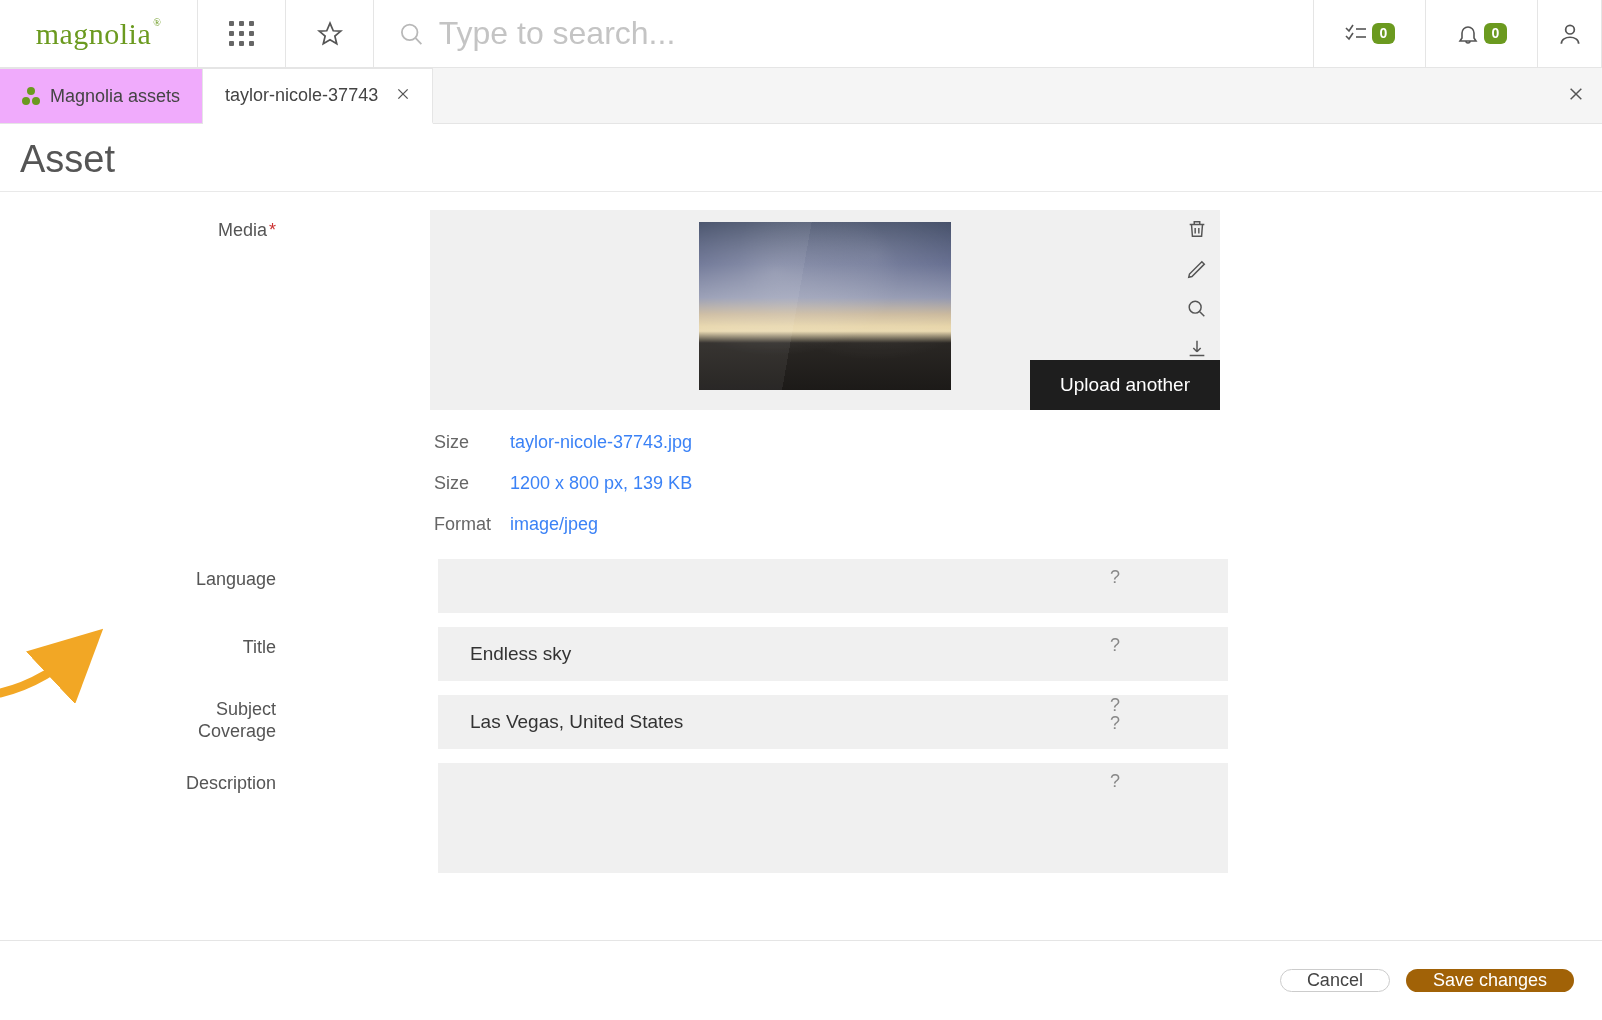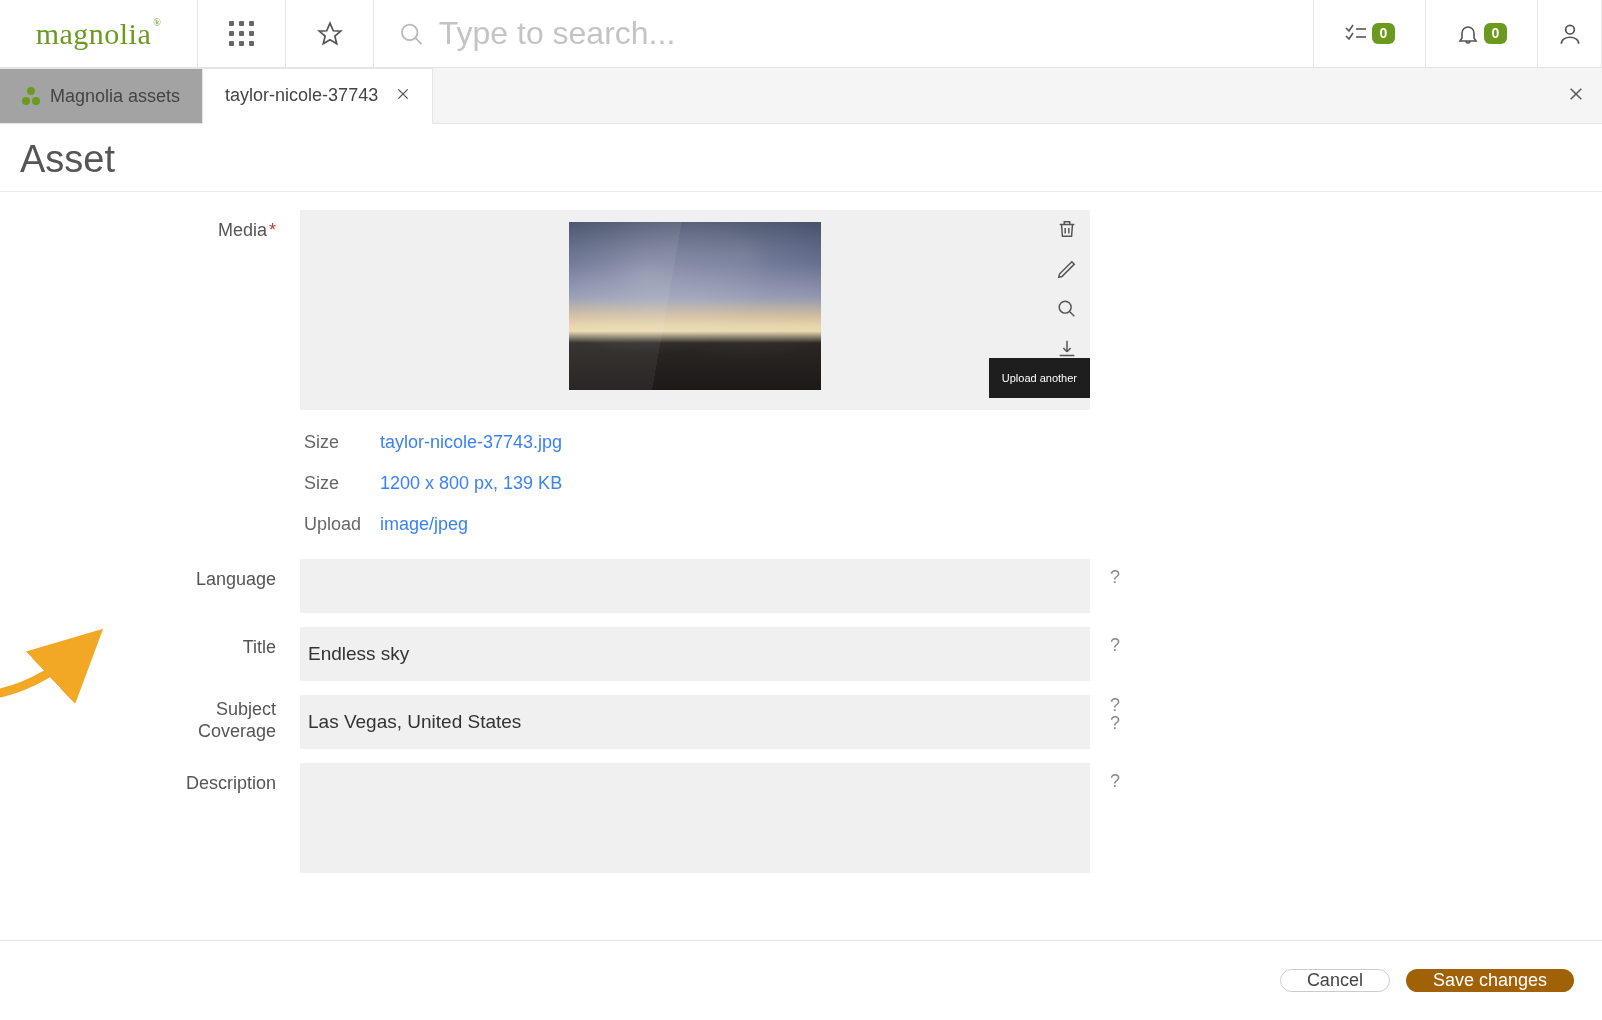--- a/index.html
+++ b/index.html
@@ -23,60 +23,60 @@
   .user-cell { width: 64px; border-right: none; }
   .badge { background: #6b9a1f; color: #fff; border-radius: 6px; font-size: 14px; font-weight: bold; padding: 2px 8px; margin-left: 4px; line-height: 1.2; }
 
   
   .dots { display: grid; grid-template-columns: repeat(3, 5px); grid-template-rows: repeat(3, 5px); gap: 5px; }
   .dots span { width: 5px; height: 5px; background: #666; border-radius: 1px; }
 
   
   .tabsbar { height: 56px; background: #f5f5f5; border-bottom: 1px solid #e5e5e5; display: flex; align-items: stretch; position: relative; }
   .tab { display: flex; align-items: center; gap: 10px; padding: 0 22px; font-size: 18px; color: #444; border-right: 1px solid #e5e5e5; border-top: 1px solid #e5e5e5; cursor: pointer; position: relative; }
-  .tab.parent { background: #a3a3a3; text-align: right; }
+  .tab.parent { background: #f0abfc; text-align: right; }
   .tab.active { background: #fff; border-bottom: 2px solid #fff; margin-bottom: -1px; font-weight: 500; }
   .tab .close { margin-left: 8px; cursor: pointer; }
   .tabsbar .close-all { position: absolute; right: 18px; top: 50%; transform: translateY(-50%); cursor: pointer; color: #555; }
 
   .parent-icon { width: 18px; height: 18px; position: relative; }
   .parent-icon .c { position: absolute; width: 8px; height: 8px; border-radius: 50%; background: #6b9a1f; }
   .parent-icon .c1 { top: 0; left: 5px; }
   .parent-icon .c2 { bottom: 0; left: 0; }
   .parent-icon .c3 { bottom: 0; right: 0; }
 
   
   .page { padding: 14px 20px 0 20px; height: calc(100% - 88px - 56px - 80px); overflow: auto; }
   .page-title { font-size: 38px; font-weight: 300; color: #555; margin-bottom: 10px; }
   .page-hr { border: none; border-top: 1px solid #e9e9e9; margin: 0 -20px; }
 
   .form { padding-top: 18px; max-width: 1120px; margin: 0 auto 0 80px; }
-  .row { display: flex; align-items: flex-start; margin-bottom: 14px; position: relative; }
+  .row { display: flex; align-items: flex-start; margin-bottom: 14px; position: relative; justify-content: space-between; }
   .row .label { width: 200px; text-align: right; padding-right: 24px; padding-top: 10px; color: #555; font-size: 18px; }
   .row .required { color: #c33; margin-left: 2px; }
   .row .control { flex: 1; max-width: 790px; position: relative; }
   .help { position: absolute; left: 1010px; top: 8px; color: #888; font-size: 18px; }
 
   .media-box { background: #f0f0f0; height: 200px; position: relative; display: flex; justify-content: center; align-items: flex-start; padding-top: 12px; }
   .thumb { width: 252px; height: 168px; background: linear-gradient(to bottom, #3a4560 0%, #5b6488 25%, #8c92ac 45%, #c9b79a 55%, #e6d4a8 62%, #e9d8ae 65%, #2a2724 72%, #1c1a18 100%); position: relative; overflow: hidden; }
   .thumb::before { content:""; position:absolute; inset:0; background:
      radial-gradient(ellipse at 30% 30%, rgba(255,255,255,.25), transparent 50%),
      radial-gradient(ellipse at 70% 20%, rgba(255,255,255,.18), transparent 55%),
      linear-gradient(100deg, rgba(255,255,255,.06) 0 40%, transparent 40%);
      mix-blend-mode: screen; }
   .media-actions { position: absolute; right: 12px; top: 8px; display: flex; flex-direction: column; gap: 14px; }
   .media-actions .ibtn { cursor: pointer; color: #555; }
-  .upload-another { position: absolute; right: 0; bottom: 12px; background: #1e1e1e; color: #fff; padding: 14px 13px; font-size: 11px; cursor: pointer; }
+  .upload-another { position: absolute; right: 0; bottom: 0; background: #1e1e1e; color: #fff; padding: 14px 30px; font-size: 19px; cursor: pointer; }
 
   .meta { margin-top: 12px; }
   .meta-row { display: flex; align-items: center; padding: 10px 4px; font-size: 18px; }
   .meta-row .mlabel { width: 76px; color: #666; }
   .meta-row .mval { color: #3b82f6; }
 
-  .text-input { width: 100%; min-height: 54px; background: #f0f0f0; border: none; padding: 14px 8px; font-size: 19px; color: #333; outline: none; font-family: inherit; }
+  .text-input { width: 100%; min-height: 54px; background: #f0f0f0; border: none; padding: 14px 32px; font-size: 19px; color: #333; outline: none; font-family: inherit; margin-left: 8px; }
   textarea.text-input { min-height: 110px; resize: none; }
 
   .row.subject .label { line-height: 1.2; padding-top: 4px; }
   .row.subject .label .l2 { display: block; }
 
   
   .footer { position: absolute; bottom: 0; left: 0; right: 0; height: 80px; border-top: 1px solid #e5e5e5; background: #fff; display: flex; align-items: center; justify-content: flex-end; gap: 16px; padding: 0 28px; }
   .btn { border-radius: 24px; padding: 0 26px; font-size: 18px; cursor: pointer; border: 1px solid transparent; }
   .btn-secondary { background: #fff; border-color: #ccc; color: #444; }
   .btn-primary { background: #a16207; color: #fff; }
@@ -210,21 +210,21 @@
         <div class="meta">
           <div class="meta-row">
             <span class="mlabel">Size</span>
             <span class="mval">taylor-nicole-37743.jpg</span>
           </div>
           <div class="meta-row">
             <span class="mlabel">Size</span>
             <span class="mval">1200 x 800 px, 139 KB</span>
           </div>
           <div class="meta-row">
-            <span class="mlabel">Upload</span>
+            <span class="mlabel">Format</span>
             <span class="mval">image/jpeg</span>
           </div>
         </div>
       </div>
     </div>
 
     <div class="row">
       <div class="label">Language</div>
       <div class="control">
         <input class="text-input" type="text" value="" style="">

